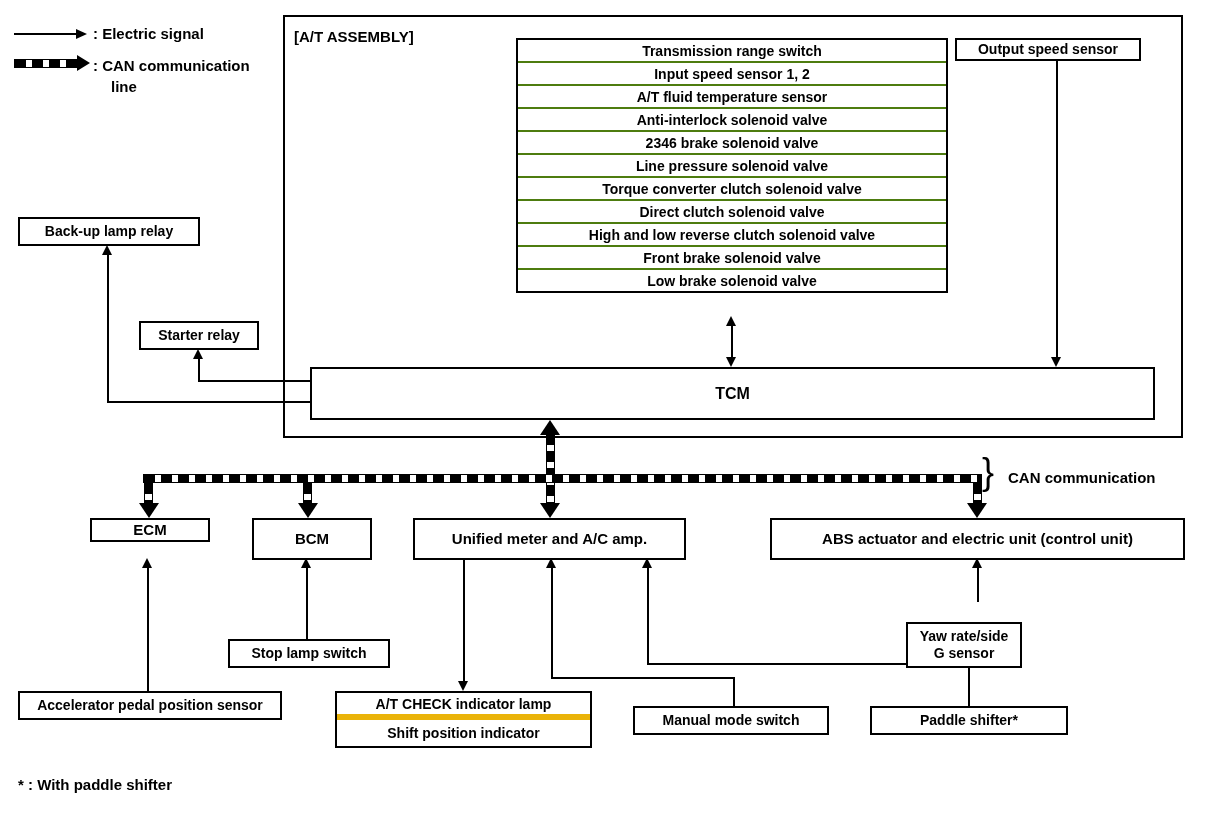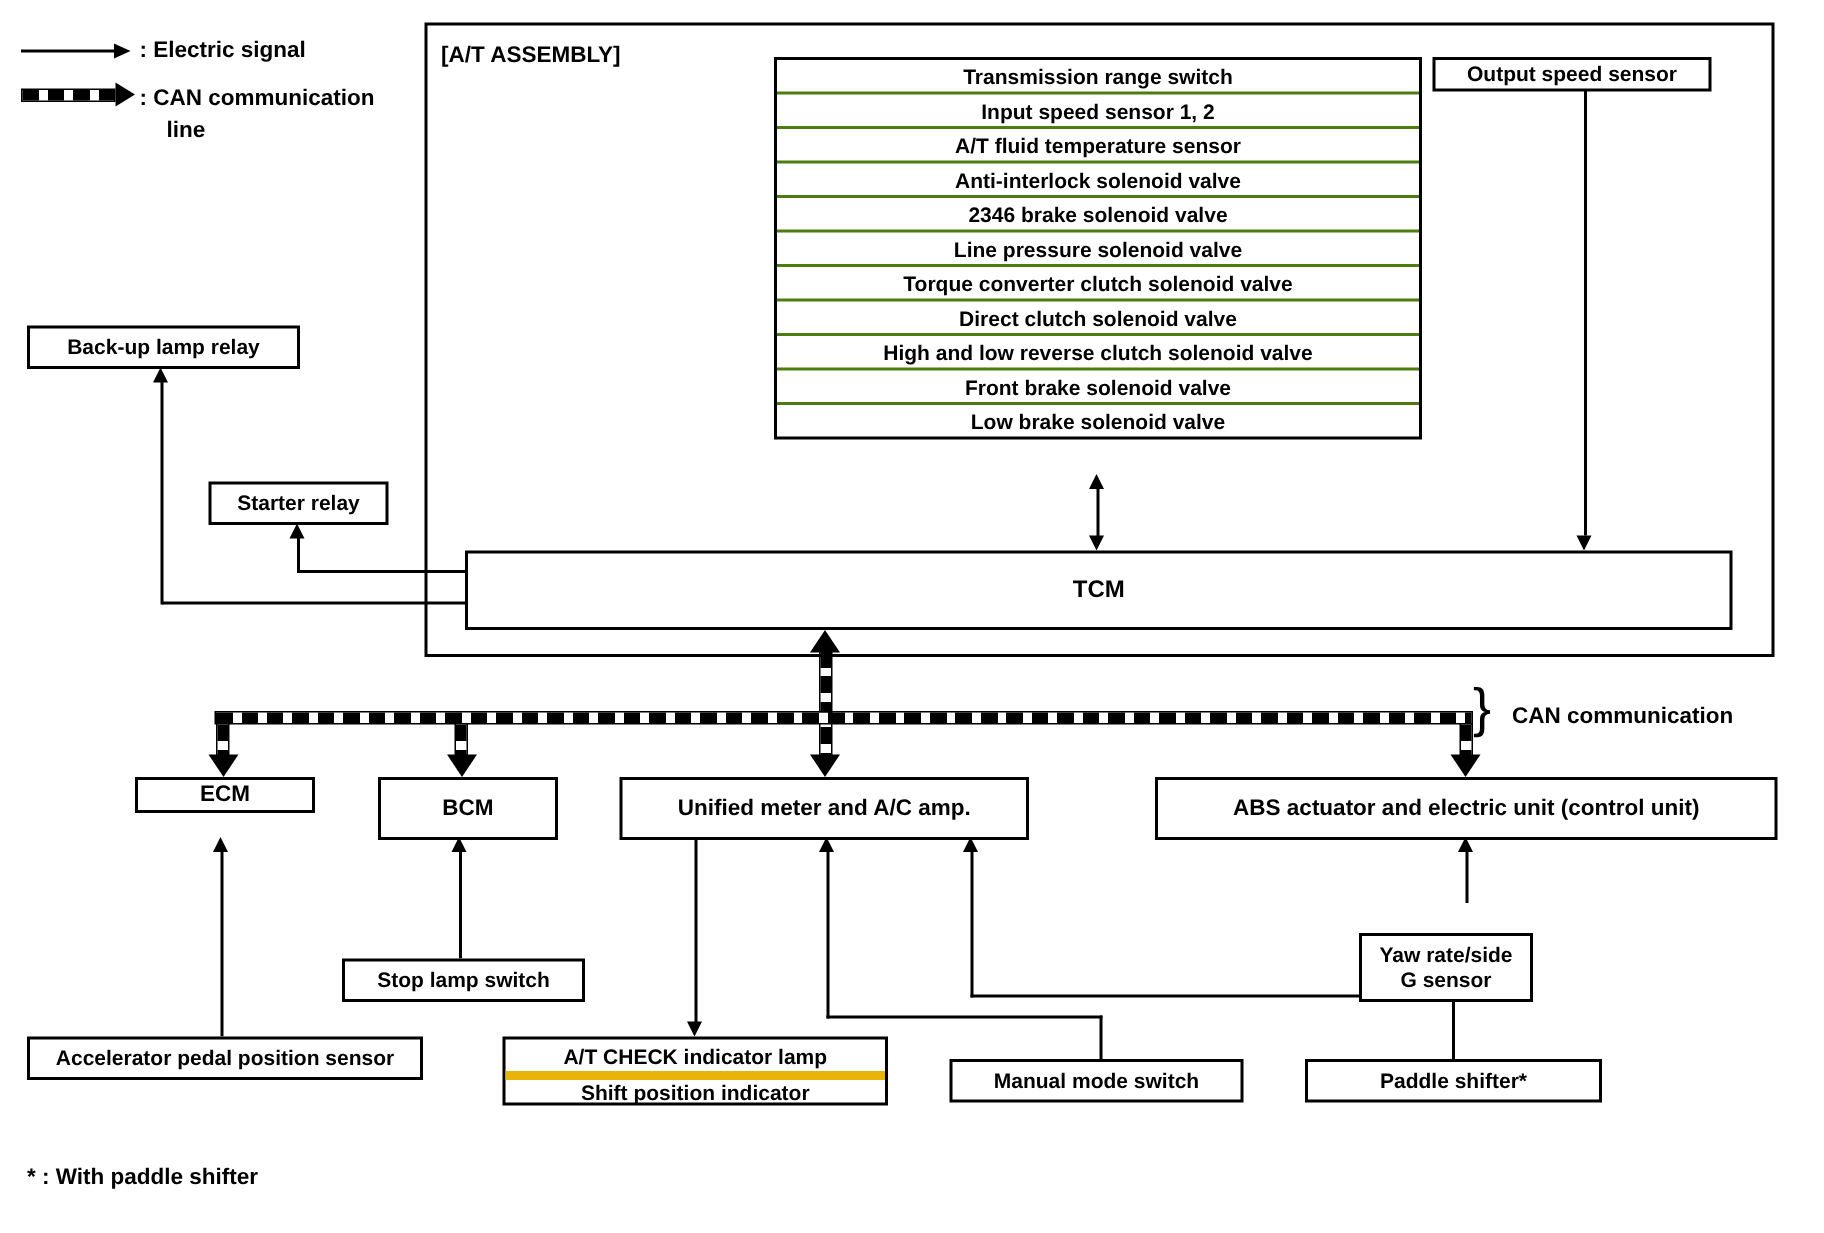--- a/index.html
+++ b/index.html
@@ -46,21 +46,21 @@
   .comp-row:last-child { border-bottom: 0; height: 21px; }
   .atcheck-table {
     position: absolute; left: 335px; top: 691px; width: 257px;
     border: 2px solid #000; background: #fff;
   }
   .atcheck-row {
     height: 27px; border-bottom: 6px solid #eab308;
     display: flex; align-items: center; justify-content: center;
     font-size: 14px;
   }
-  .atcheck-row:last-child { border-bottom: 0; height: 15px; }
+  .atcheck-row:last-child { border-bottom: 0; height: 26px; }
   .brace { position: absolute; font-size: 36px; font-weight: normal; }
 </style>
 </head>
 <body>
 
 <div id="canvas">
 
   <div class="hl" style="left:14px; top:33px; width:62px;"></div>
   <div class="tri right" style="left:76px; top:29px;"></div>
   <div class="lbl" style="left:93px; top:25px; font-size:15px;text-align:right;">: Electric signal</div>

